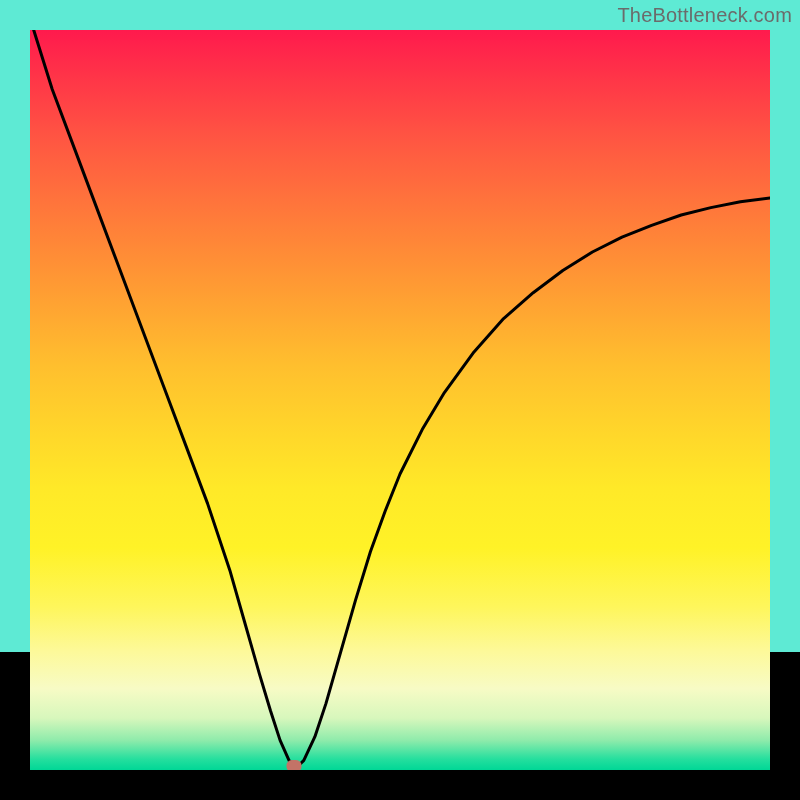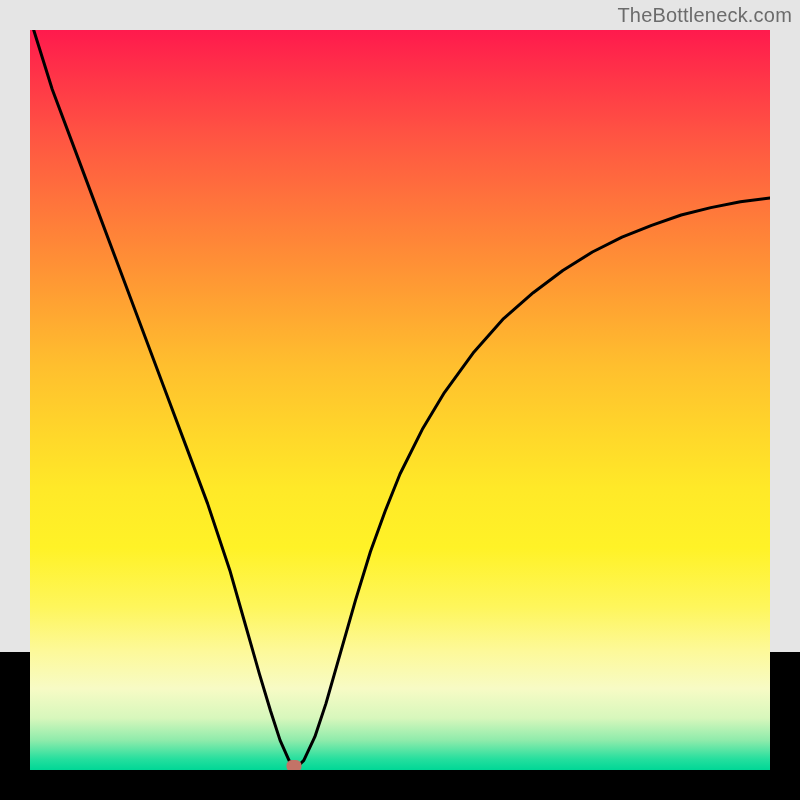--- a/index.html
+++ b/index.html
@@ -10,21 +10,21 @@
     background: #000;
     overflow: hidden;
     font-family: Arial, Helvetica, sans-serif;
   }
   .frame {
     position: absolute;
     left: 0;
     top: 0;
     width: 800px;
     height: 652px;
-    background: #e5e5e5;
+    background: #5eead4;
   }
   .plot-area {
     position: absolute;
     left: 30px;
     top: 30px;
     width: 740px;
     height: 740px;
     overflow: hidden;
   }
   .gradient-bg {

